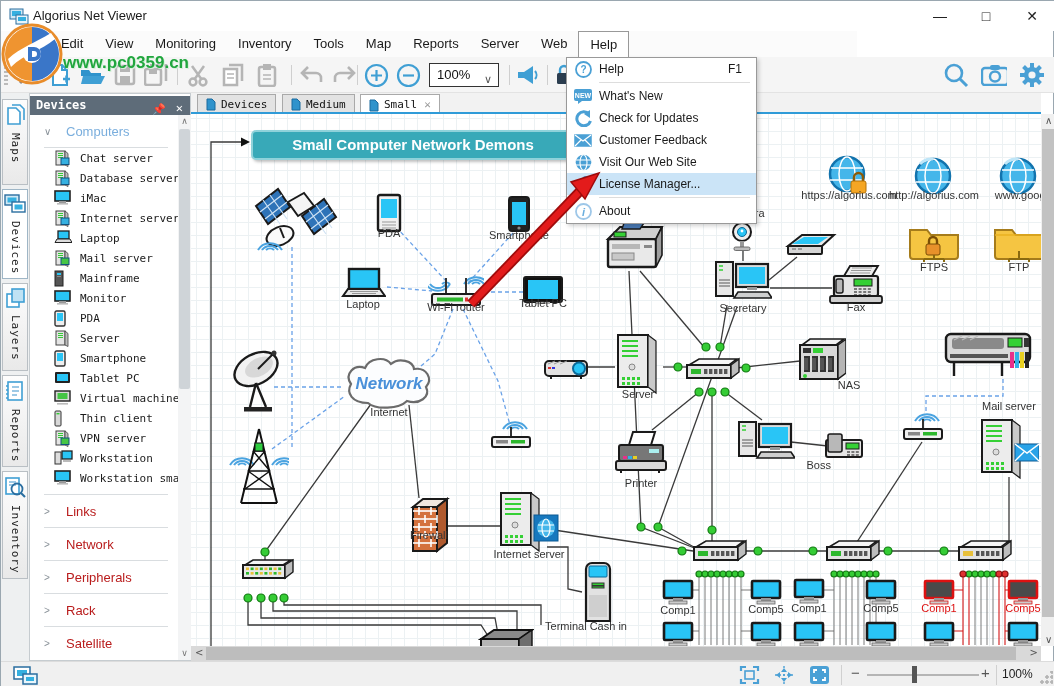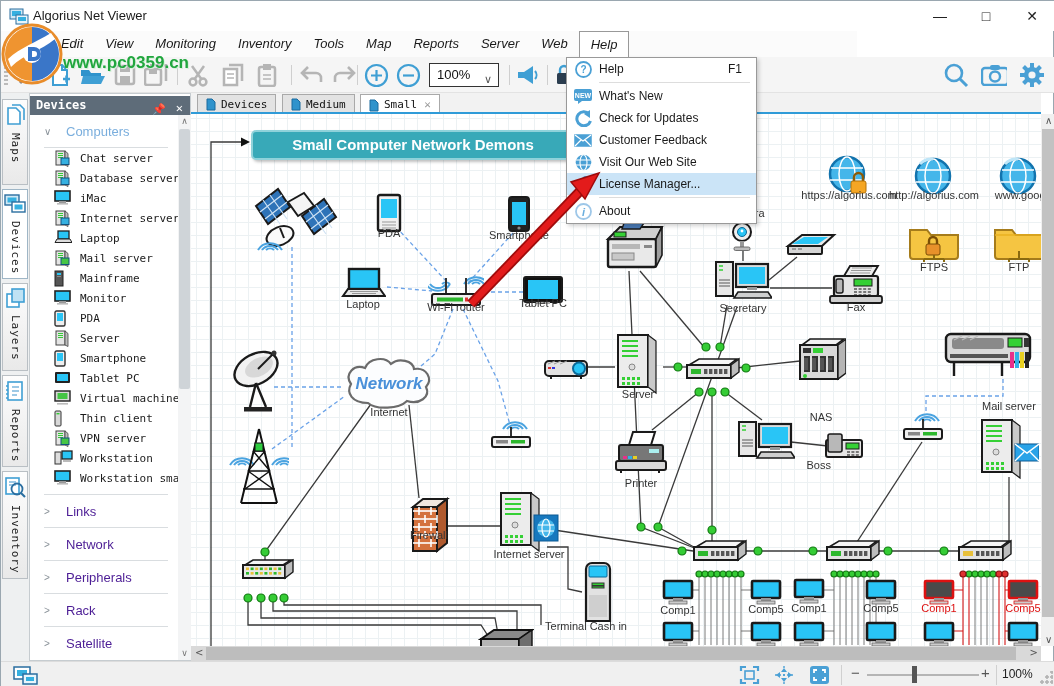--- a/index.html
+++ b/index.html
@@ -9,21 +9,21 @@
     border:1px solid #9aa7b0; }
   .abs { position:absolute; }
 
   
   #titlebar { position:absolute; left:0; top:0; width:1054px; height:30px; background:#ffffff; }
   #title-text { position:absolute; left:32px; top:7px; font-size:13px; color:#1a1a1a; }
   .winbtn { position:absolute; top:0; width:46px; height:30px; text-align:center; line-height:30px;
     font-size:14px; color:#222; }
   
   #menubar { position:absolute; left:0; top:30px; width:856px; height:26px; background:#fbfbfb;
-    display:flex; align-items:stretch; padding-left:6px;font-style:italic; }
+    display:flex; align-items:stretch; padding-left:6px; }
   .menu-item { padding:0 11px; font-size:13px; color:#1a1a1a; line-height:26px; }
   .menu-item.open { background:#fff; border:1px solid #999; border-bottom:none; position:relative; z-index:45; }
   
   #toolbar { position:absolute; left:0; top:56px; width:1054px; height:36px; background:#f5f5f5;
     border-bottom:1px solid #e3e3e3; }
   .tb { position:absolute; top:5px; width:26px; height:26px; display:flex; align-items:center; justify-content:center; }
   .tbsep { position:absolute; top:8px; width:1px; height:20px; background:#cfcfcf; }
   #zoombox { position:absolute; left:428px; top:6px; width:70px; height:24px; background:#fff;
     border:1px solid #333; font-size:13px; color:#111; padding-left:7px; line-height:22px; }
   #zoombox .chev { position:absolute; right:6px; top:4px; color:#555; font-size:11px; }
@@ -40,21 +40,21 @@
 
   
   #panel { position:absolute; left:28px; top:92px; width:162px; height:568px; background:#fff; border:1px solid #c6ccd0; }
   #panel-header { position:absolute; left:0; top:2px; width:160px; height:19px; background:#5e6c79; color:#fff;
     font-family:"DejaVu Sans Mono", monospace; font-size:12px; font-weight:bold; line-height:19px; padding-left:6px; }
   #panel-pin { position:absolute; right:24px; top:4px; color:#fff; font-size:11px; }
   #panel-close { position:absolute; right:7px; top:3px; color:#fff; font-size:12px; font-weight:bold; }
   #panel-body { position:absolute; left:0; top:21px; width:148px; height:545px; overflow:hidden; }
   .pgroup-h { display:flex; align-items:center; height:32px; padding-left:14px; }
   .pgroup-h .chev { color:#8a9299; font-size:10px; width:22px; }
-  .pgroup-h .glabel { font-size:13px; color:#4c1d95; }
+  .pgroup-h .glabel { font-size:13px; color:#b91c1c; }
   .pgroup-h .glabel.expanded { color:#7aaedd; }
   .psep { height:1px; background:#d9dde0; margin:0 10px 0 14px; }
   .pitem { display:flex; align-items:center; height:20px; padding-left:24px; }
   .pitem .ilabel { font-family:"DejaVu Sans Mono", monospace; font-size:11px; color:#1a1a1a; margin-left:8px; white-space:nowrap; }
   .pitem .picon { width:18px; height:16px; flex:0 0 18px; }
   
   #panel-scroll { position:absolute; left:148px; top:21px; width:13px; height:545px; background:#f3f4f5; }
   #panel-scroll .arrow { position:absolute; left:0; width:13px; height:13px; color:#777; font-size:9px; text-align:center; line-height:13px; }
   #panel-thumb { position:absolute; left:1px; top:14px; width:11px; height:260px; background:#cfd4d8; border-radius:2px; }
 
@@ -841,21 +841,21 @@
                 <rect x="32" y="19" width="6" height="16"></rect>
               </g>
               <g fill="#777">
                 <path d="M9,21 v12 M11,21 v12" stroke="#888" stroke-width="0.8"></path>
                 <path d="M17,21 v12 M19,21 v12" stroke="#888" stroke-width="0.8"></path>
                 <path d="M25,21 v12 M27,21 v12" stroke="#888" stroke-width="0.8"></path>
                 <path d="M33,21 v12 M35,21 v12" stroke="#888" stroke-width="0.8"></path>
               </g>
               <circle cx="9" cy="39" r="2" fill="#35d035"></circle>
             </svg></div>
-          <div class="nlabel" style="left: 820px; top: 378px; margin-top: 32px;">NAS</div>
+          <div class="nlabel" style="left: 848px; top: 378px;">NAS</div>
           <div class="node" style="left: 941px; top: 325px; width: 94px; height: 54px;"><svg width="94" height="54">
               <rect x="4" y="8" width="84" height="28" rx="5" fill="#d9d9d9" stroke="#1a1a1a" stroke-width="2.4"></rect>
               <rect x="10" y="12" width="52" height="11" rx="3" fill="#8a8a8a"></rect>
               <path d="M12,14 l8,-4 M20,14 l8,-4 M28,14 l8,-4" stroke="#bbb" stroke-width="1.2"></path>
               <rect x="66" y="12" width="14" height="9" fill="#35d035" stroke="#1a1a1a"></rect>
               <rect x="82" y="12" width="5" height="9" fill="#333"></rect>
               <rect x="8" y="28" width="58" height="4" fill="#555"></rect>
               <rect x="68" y="26" width="4" height="16" fill="#e8308a"></rect>
               <rect x="73" y="26" width="4" height="16" fill="#30b0e8"></rect>
               <rect x="78" y="26" width="4" height="16" fill="#e8d020"></rect>

